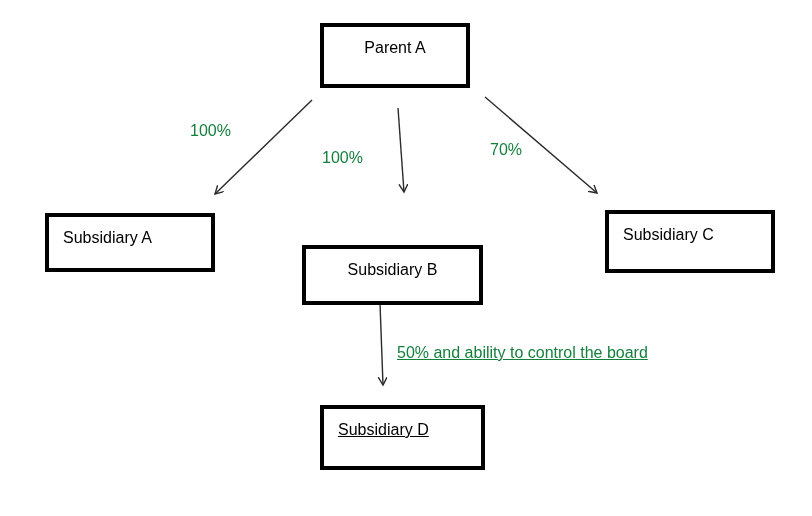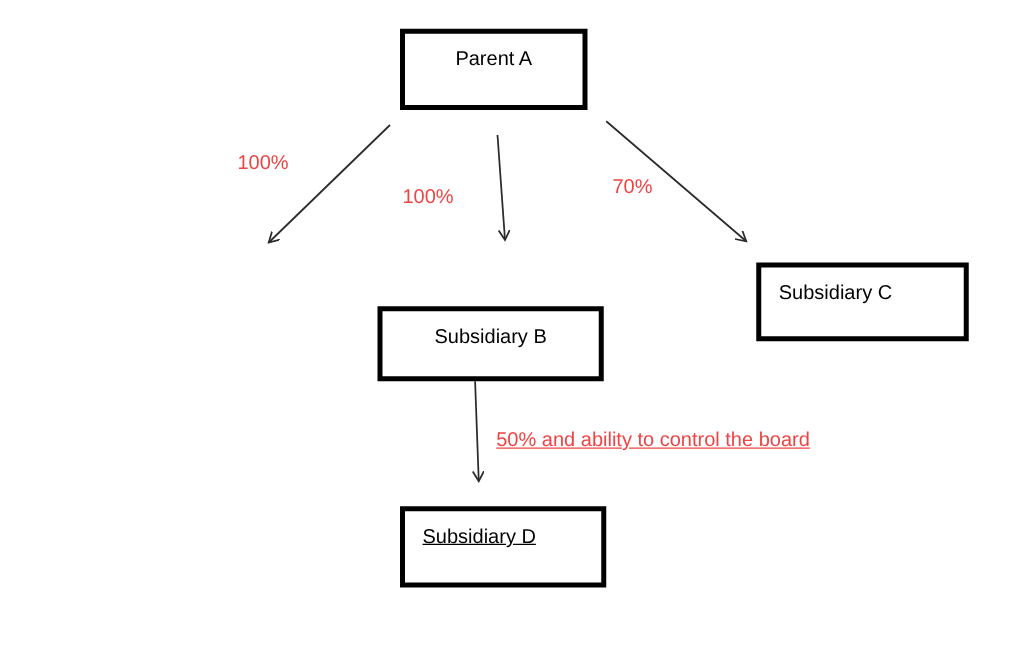--- a/index.html
+++ b/index.html
@@ -35,21 +35,21 @@
   }
   .node .label {
     display: block;
     padding-top: 11px;
     white-space: nowrap;
   }
   .node.center .label { text-align: center; }
   .node.left .label { text-align: left; padding-left: 14px; }
   .edge-label {
     position: absolute;
-    color: #ef4444;
+    color: #15803d;
     font-size: 16px;
     line-height: 18px;
     white-space: nowrap;
   }
 </style>
 </head>
 <body>
 
 <div class="canvas">
 
@@ -62,20 +62,23 @@
     <line x1="312" y1="100" x2="215" y2="194" stroke="#2b2b2b" stroke-width="1.4" marker-end="url(#openArrow)"></line>
     <line x1="398" y1="108" x2="404" y2="192" stroke="#2b2b2b" stroke-width="1.4" marker-end="url(#openArrow)"></line>
     <line x1="485" y1="97" x2="597" y2="193" stroke="#2b2b2b" stroke-width="1.4" marker-end="url(#openArrow)"></line>
     <line x1="380" y1="303" x2="383" y2="385" stroke="#2b2b2b" stroke-width="1.4" marker-end="url(#openArrow)"></line>
   </svg>
 
   <div class="node center" style="left:320px; top:23px; width:150px; height:65px;">
     <span class="label">Parent A</span>
   </div>
 
+  <div class="node left" style="left:45px; top:213px; width:170px; height:59px;">
+    <span class="label">Subsidiary A</span>
+  </div>
 
   <div class="node center" style="left:302px; top:213px; width:181px; height:60px;margin-top:32px;">
     <span class="label">Subsidiary B</span>
   </div>
 
   <div class="node left" style="left:605px; top:210px; width:170px; height:63px;">
     <span class="label">Subsidiary C</span>
   </div>
 
   <div class="node left" style="left:320px; top:405px; width:165px; height:65px;text-decoration:underline;">

